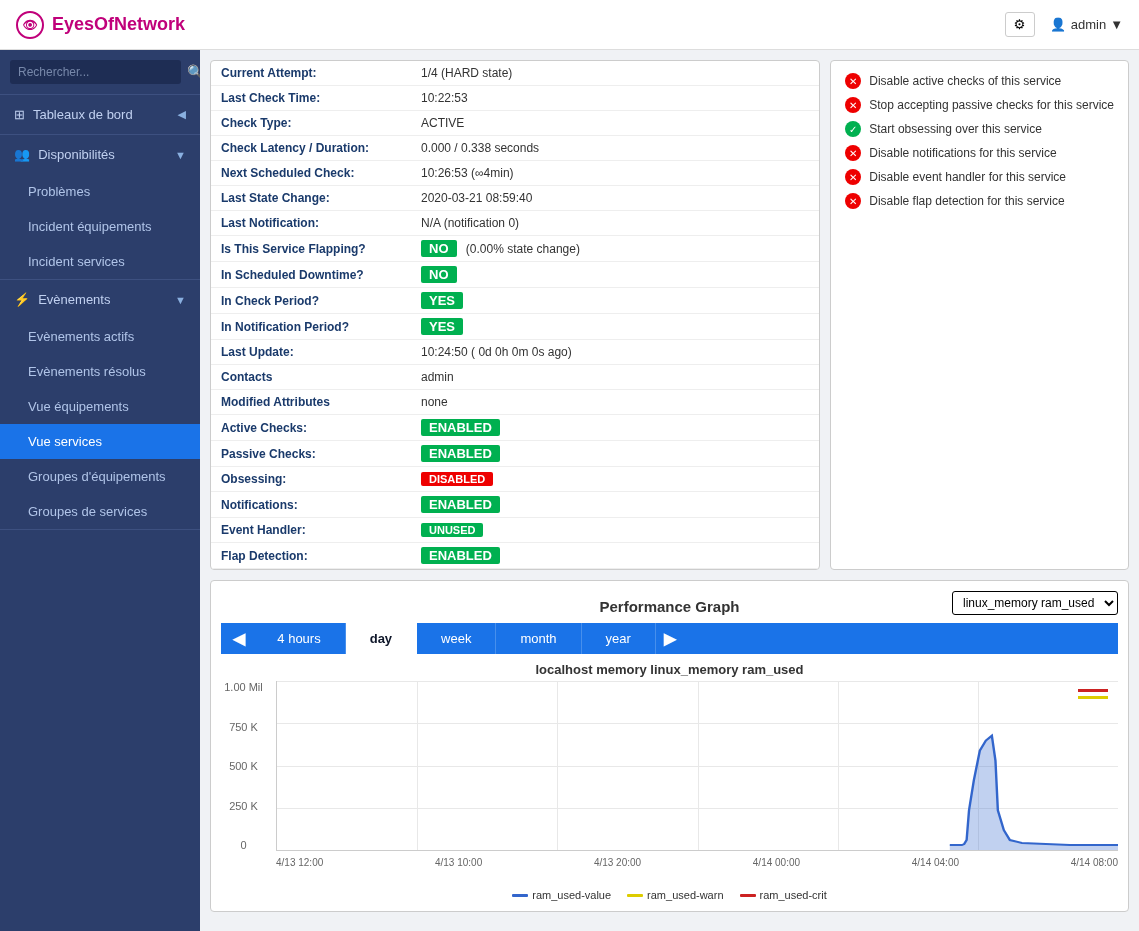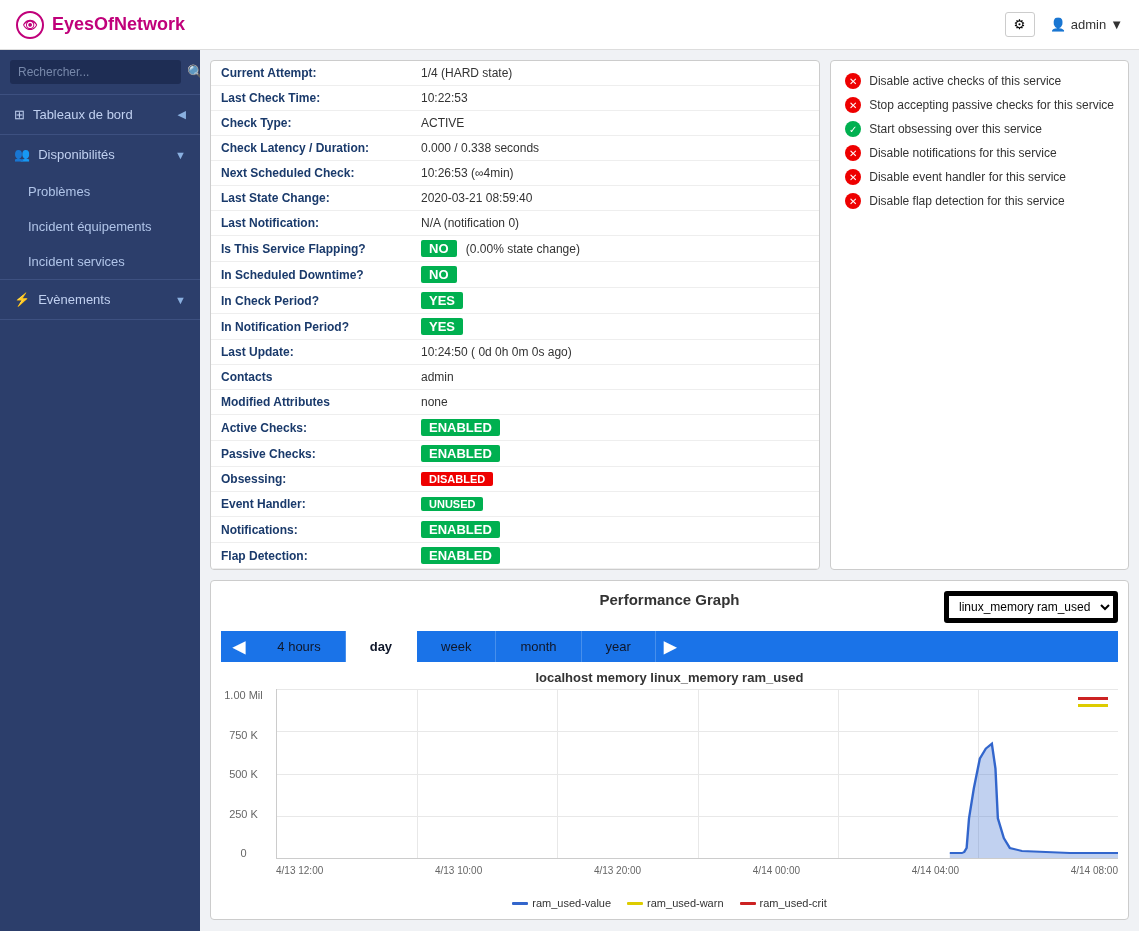--- a/index.html
+++ b/index.html
@@ -127,32 +127,32 @@
     .cmd-icon-red { width: 16px; height: 16px; background: #e00; border-radius: 50%; display: flex; align-items: center; justify-content: center; color: #fff; font-size: 10px; flex-shrink: 0; }
     .cmd-icon-green { width: 16px; height: 16px; background: #00b050; border-radius: 50%; display: flex; align-items: center; justify-content: center; color: #fff; font-size: 10px; flex-shrink: 0; }
 
     
     .top-area { display: flex; gap: 0; padding: 10px 10px 0 10px; }
     .top-area .info-section { flex: 1; margin-bottom: 0; }
     .top-area .service-commands { flex-shrink: 0; margin-left: 10px; margin-bottom: 0; }
 
     
     .perf-section { background: #fff; margin: 10px; border: 1px solid #ccc; border-radius: 4px; padding: 10px; }
-    .perf-header { display: flex; justify-content: space-between; align-items: flex-start; margin-bottom: 8px; }
+    .perf-header { display: flex; justify-content: space-between; align-items: flex-end; margin-bottom: 8px; }
     .perf-title { text-align: center; font-size: 15px; font-weight: bold; flex: 1; }
-    .perf-select { border: 5px solid #000000; padding: 3px 6px; font-size: 12px; border-radius: 3px; background: #fff; cursor: pointer; }
+    .perf-select { border: 1px solid #000000; padding: 3px 6px; font-size: 12px; border-radius: 3px; background: #fff; cursor: pointer; }
 
     .perf-tabs {
       background: #1a73e8;
       display: flex;
       align-items: center;
       padding: 0 4px;
     }
     .perf-tab {
-      color: #0f172a;
+      color: #ffffff;
       padding: 8px 24px;
       cursor: pointer;
       font-size: 13px;
       font-weight: 500;
       border-right: 1px solid rgba(255,255,255,0.2);
     }
     .perf-tab.active { background: #fff; color: #0f172a; font-weight: bold; }
     .perf-tab-arrow { color: #fff; padding: 0 8px; cursor: pointer; font-size: 16px; font-weight: bold; }
 
     .perf-graph-title { text-align: center; font-size: 13px; font-weight: bold; margin: 8px 0 4px; color: #333; }
@@ -222,20 +222,28 @@
         <div class="nav-sub-item">Incident services</div>
       </div>
     </div>
 
     <div class="nav-section">
       <div class="nav-section-header">
         <span>⚡</span>
         <span style="flex:1;margin-left:8px;">Evènements</span>
         <span class="chevron">▼</span>
       </div>
+      <div class="nav-sub-items">
+        <div class="nav-sub-item">Evènements actifs</div>
+        <div class="nav-sub-item">Evènements résolus</div>
+        <div class="nav-sub-item">Vue équipements</div>
+        <div class="nav-sub-item active">Vue services</div>
+        <div class="nav-sub-item">Groupes d'équipements</div>
+        <div class="nav-sub-item">Groupes de services</div>
+      </div>
     </div>
 
     <div style="margin-top:auto;">
       <div class="nav-applications">
         <span>Applications</span>
         <span>◀</span>
       </div>
     </div>
   </div>
 
@@ -324,29 +332,29 @@
                 <span class="badge-green">ENABLED</span>
               </td>
             </tr>
             <tr>
               <td>Obsessing:</td>
               <td>
                 <span class="badge-red">DISABLED</span>
               </td>
             </tr>
             <tr>
+              <td>Notifications:</td>
+              <td>
+                <span class="badge-green">ENABLED</span>
+              </td>
+            </tr>
+            <tr>
               <td>Event Handler:</td>
               <td>
                 <span class="badge-unused">UNUSED</span>
-              </td>
-            </tr>
-            <tr>
-              <td>Notifications:</td>
-              <td>
-                <span class="badge-green">ENABLED</span>
               </td>
             </tr>
             <tr>
               <td>Flap Detection:</td>
               <td>
                 <span class="badge-green">ENABLED</span>
               </td>
             </tr>
           </tbody>
         </table>

